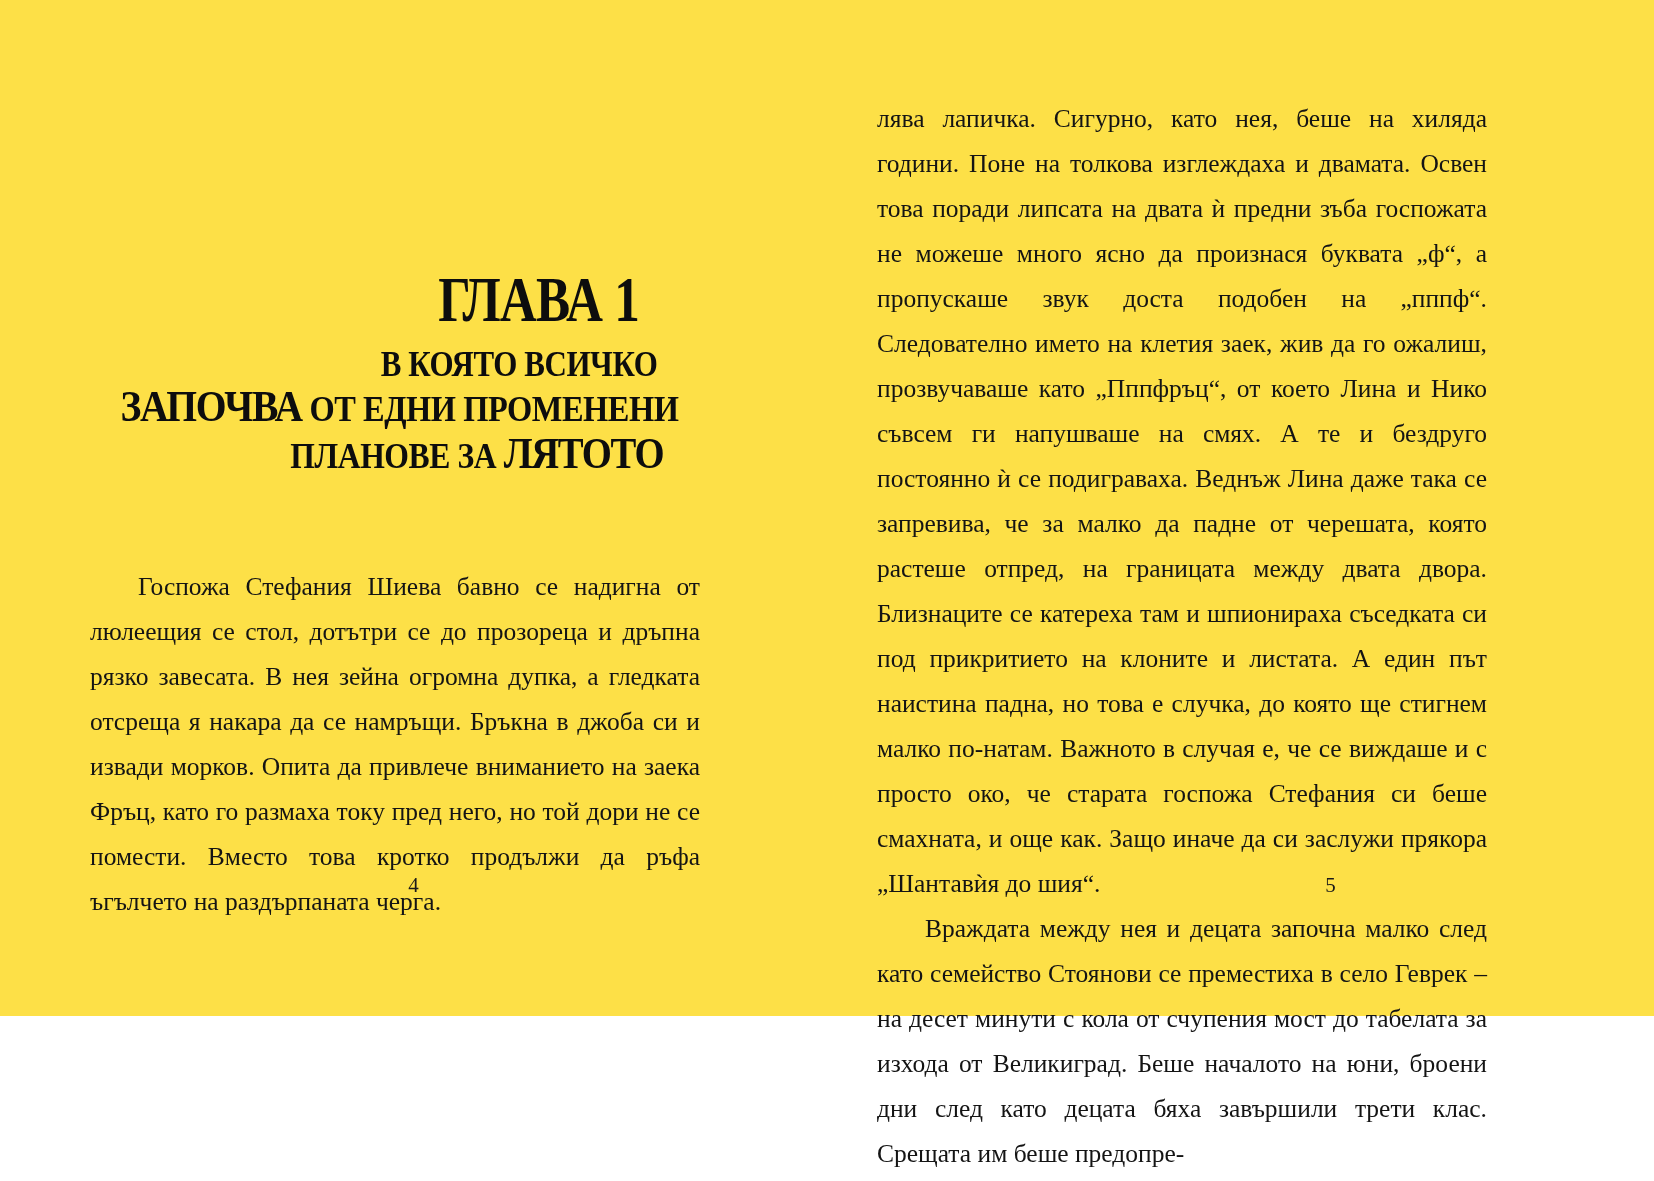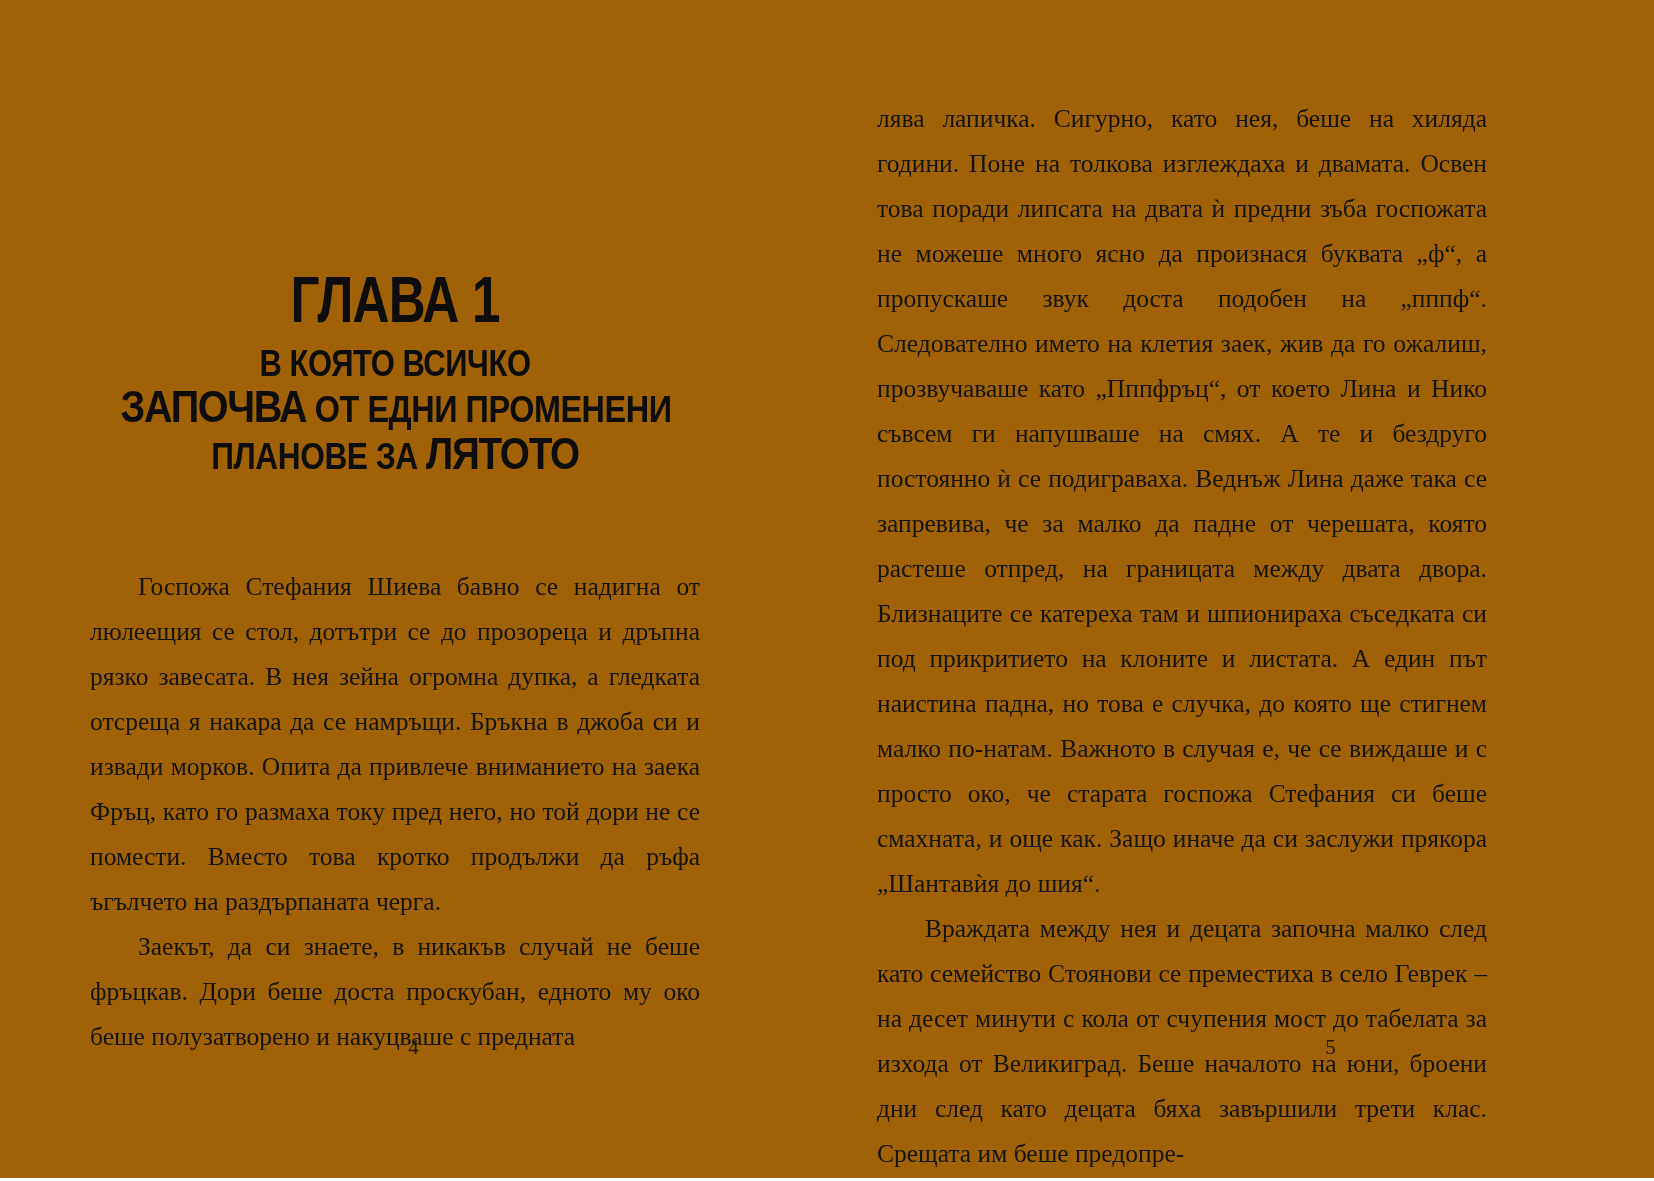--- a/index.html
+++ b/index.html
@@ -20,38 +20,38 @@
     width: 1654px;
     height: 1181px;
     background: #ffffff;
     display: flex;
     box-sizing: border-box;
   }
 
   .page {
     position: relative;
     width: 827px;
-    height: 1178px;
+    height: 1016px;
     box-sizing: border-box;
-    background: #a16207;
+    background: #fde047;
   }
 
   
   .page-left .content {
     position: absolute;
     left: 90px;
     top: 0;
     width: 610px;
   }
 
   .chapter-head {
     margin-top: 268px;
-    text-align: center;
+    text-align: right;
     color: #0d0d0d;
-    font-family: Liberation Sans, sans-serif;
+    font-family: Liberation Serif, serif;
     font-weight: 700;
     line-height: 1.0;
   }
   .chapter-number {
     font-size: 64px;
     letter-spacing: -1px;
     transform: scaleX(0.80);
     transform-origin: center center;
     white-space: nowrap;
     margin-bottom: 14px;
@@ -137,21 +137,20 @@
 
       <div class="chapter-head">
         <div class="chapter-number">ГЛАВА 1</div>
         <div class="chapter-sub-line l1">В КОЯТО ВСИЧКО</div>
         <div class="chapter-sub-line l2"><span class="em-word">ЗАПОЧВА</span> <span>ОТ ЕДНИ ПРОМЕНЕНИ</span></div>
         <div class="chapter-sub-line l3"><span>ПЛАНОВЕ ЗА</span> <span class="em-word">ЛЯТОТО</span></div>
       </div>
 
       <div class="body-copy">
         <p>Госпожа Стефания Шиева бавно се надигна от люлеещия се стол, дотътри се до прозореца и дръпна рязко завесата. В нея зейна огромна дупка, а гледката отсреща я накара да се намръщи. Бръкна в джоба си и извади морков. Опита да привлече вниманието на заека Фръц, като го размаха току пред него, но той дори не се помести. Вместо това кротко продължи да ръфа ъгълчето на раздърпаната черга.</p>
-        <p>Заекът, да си знаете, в никакъв случай не беше фръцкав. Дори беше доста проскубан, едното му око беше полузатворено и накуцваше с предната</p>
       </div>
 
     </div>
     <div class="folio">4</div>
   </div>
 
   <div class="page page-right">
     <div class="content">
       <div class="body-copy">
         <p class="no-indent">лява лапичка. Сигурно, като нея, беше на хиляда години. Поне на толкова изглеждаха и двамата. Освен това поради липсата на двата ѝ предни зъба госпожата не можеше много ясно да произнася буквата „ф“, а пропускаше звук доста подобен на „пппф“. Следователно името на клетия заек, жив да го ожалиш, прозвучаваше като „Пппфръц“, от което Лина и Нико съвсем ги напушваше на смях. А те и бездруго постоянно ѝ се подиграваха. Веднъж Лина даже така се запревива, че за малко да падне от черешата, която растеше отпред, на границата между двата двора. Близнаците се катереха там и шпионираха съседката си под прикритието на клоните и листата. А един път наистина падна, но това е случка, до която ще стигнем малко по-натам. Важното в случая е, че се виждаше и с просто око, че старата госпожа Стефания си беше смахната, и още как. Защо иначе да си заслужи прякора „Шантавѝя до шия“.</p>

